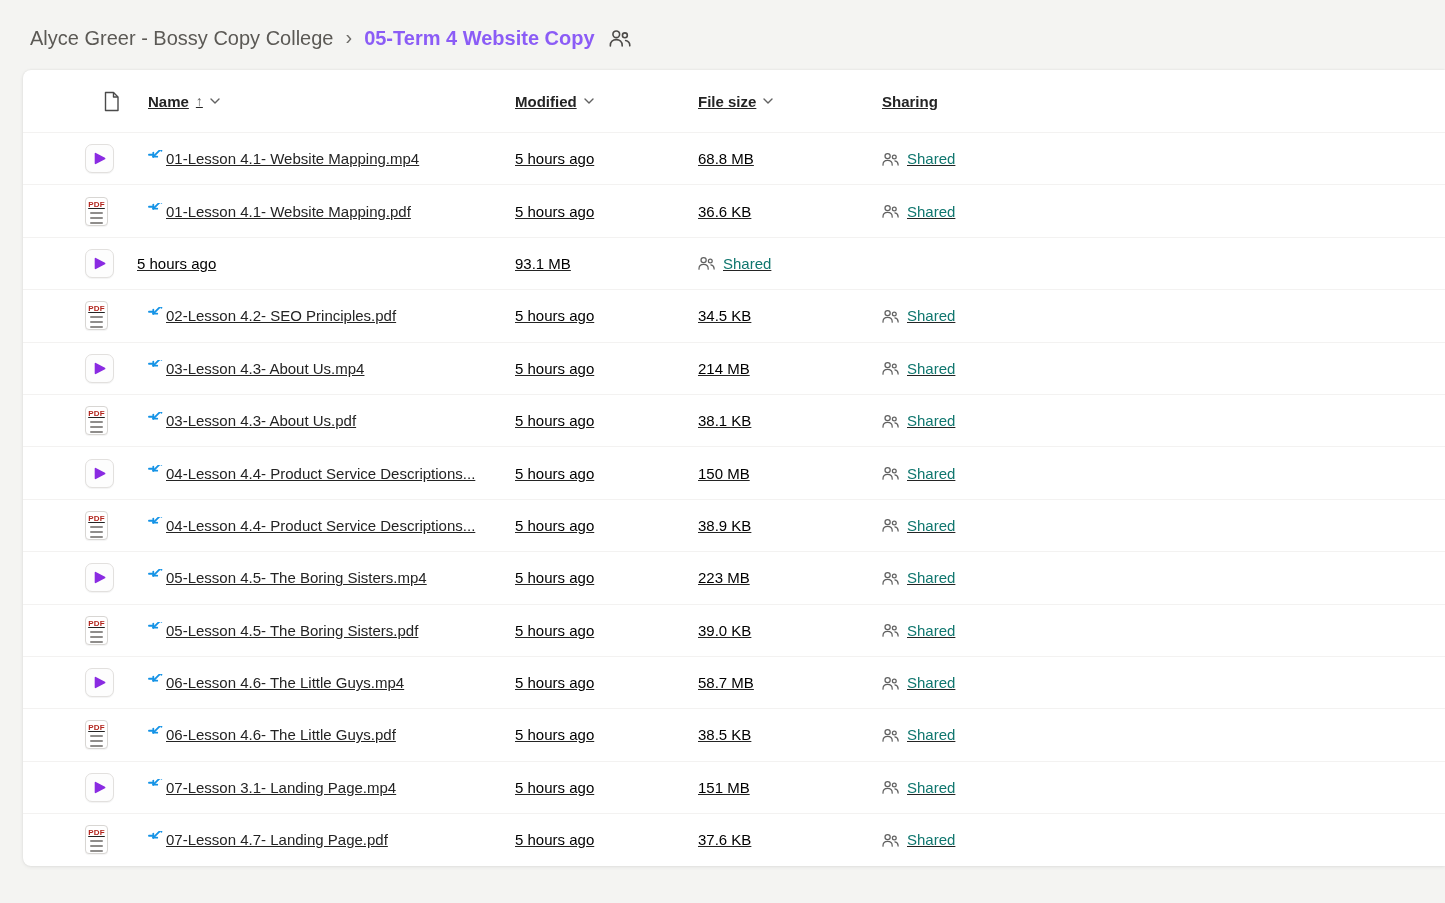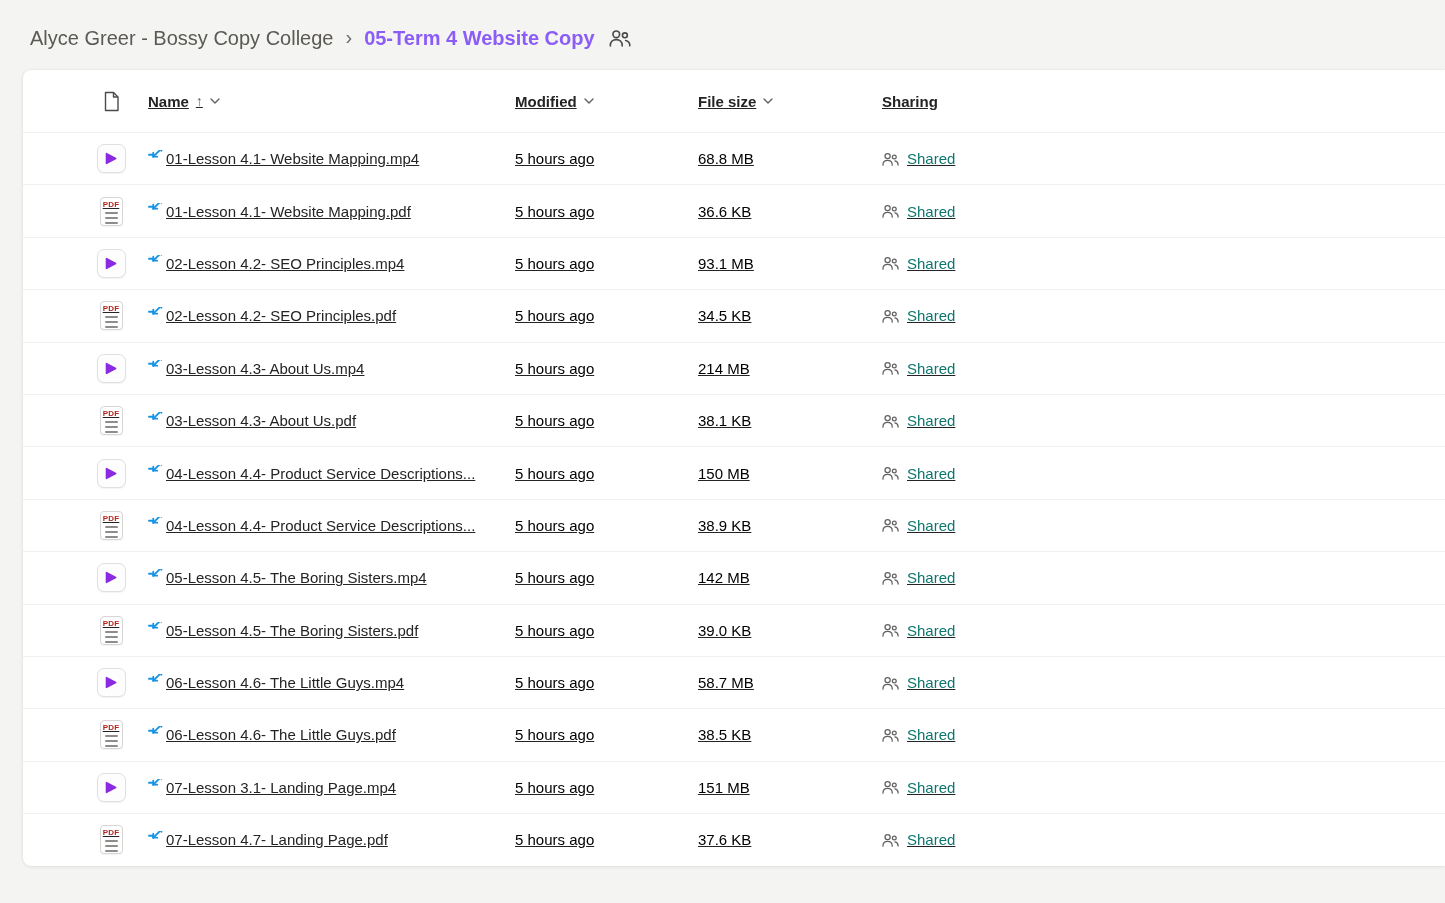--- a/index.html
+++ b/index.html
@@ -46,21 +46,21 @@
   .hdr-icon-cell { justify-content:center; }
   .name-pad { padding-left:11px; }
   .sort-arrow { color:#616161; font-weight:400; font-size:14px; }
 
   .file-row {
     height:52.4px;
     border-top:1px solid #f3f2f1;
     font-size:15px;
     cursor:pointer;
   }
-  .icon-cell { display:flex; justify-content:center; align-items:center; }
+  .icon-cell { display:flex; align-items:center; }
   .name-cell {
     display:flex; align-items:center;
     padding-left:11px;
     overflow:hidden; white-space:nowrap;
     color:#242424;
   }
   .new-badge { flex:0 0 auto; margin:-11px 1px 0 0; }
   .muted { color:#000000; }
   .sharing-cell { display:flex; align-items:center; gap:8px; color:#0f766e; }
 
@@ -227,30 +227,20 @@
 
     <div class="icon-cell">
       <span class="video-tile video-file-icon">
         <svg width="12" height="13" viewBox="0 0 12 13">
           <path d="M1.5 1.6 L10.6 6.5 L1.5 11.4 z" fill="#8a2be2" stroke="#8a2be2" stroke-width="1.6" stroke-linejoin="round"></path>
         </svg>
       </span>
 
     </div>
 
-    <div class="name-cell">
-      <svg class="new-badge" width="17" height="15" viewBox="0 0 16 14" fill="none" stroke="#1593e6" stroke-width="1.7" stroke-linecap="round" stroke-linejoin="round">
-        <path d="M0.9 8.2 H4.6"></path>
-        <path d="M12.6 0.9 V4.4"></path>
-        <path d="M11.6 3.4 L5 10"></path>
-        <path d="M5 10 L5 6.3"></path>
-        <path d="M5 10 L8.7 10"></path>
-      </svg>
-      <span>02-Lesson 4.2- SEO Principles.mp4</span>
-    </div>
 
     <div class="muted">
       <span>5 hours ago</span>
     </div>
 
     <div class="muted">
       <span>93.1 MB</span>
     </div>
 
     <div class="sharing-cell">
@@ -498,21 +488,21 @@
         <path d="M5 10 L8.7 10"></path>
       </svg>
       <span>05-Lesson 4.5- The Boring Sisters.mp4</span>
     </div>
 
     <div class="muted">
       <span>5 hours ago</span>
     </div>
 
     <div class="muted">
-      <span>142 MB</span>
+      <span>223 MB</span>
     </div>
 
     <div class="sharing-cell">
       <svg width="17" height="14" viewBox="0 0 17 14" fill="none" stroke="#616161" stroke-width="1.25" stroke-linecap="round">
         <circle cx="5.6" cy="4.1" r="2.6"></circle>
         <path d="M1 13.2 v-.5 c0-2.7 2-4.4 4.6-4.4 s4.6 1.7 4.6 4.4 v.5"></path>
         <circle cx="12.3" cy="4.9" r="1.9"></circle>
         <path d="M12.9 8.9 c1.9 .4 3.2 1.8 3.2 3.8 v.4"></path>
       </svg>
       <span>Shared</span>

